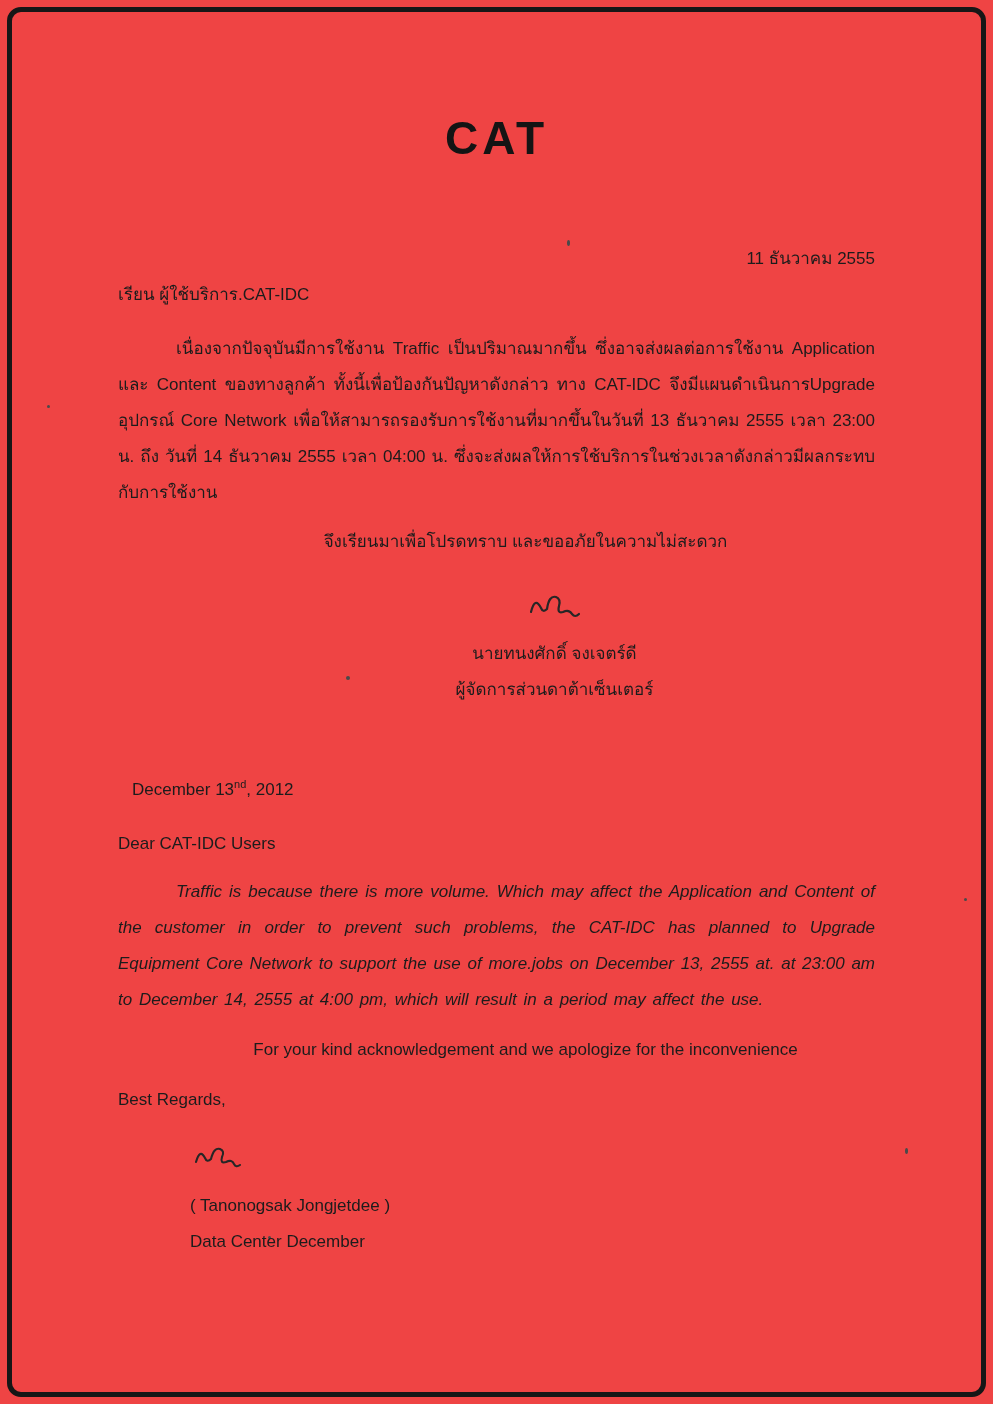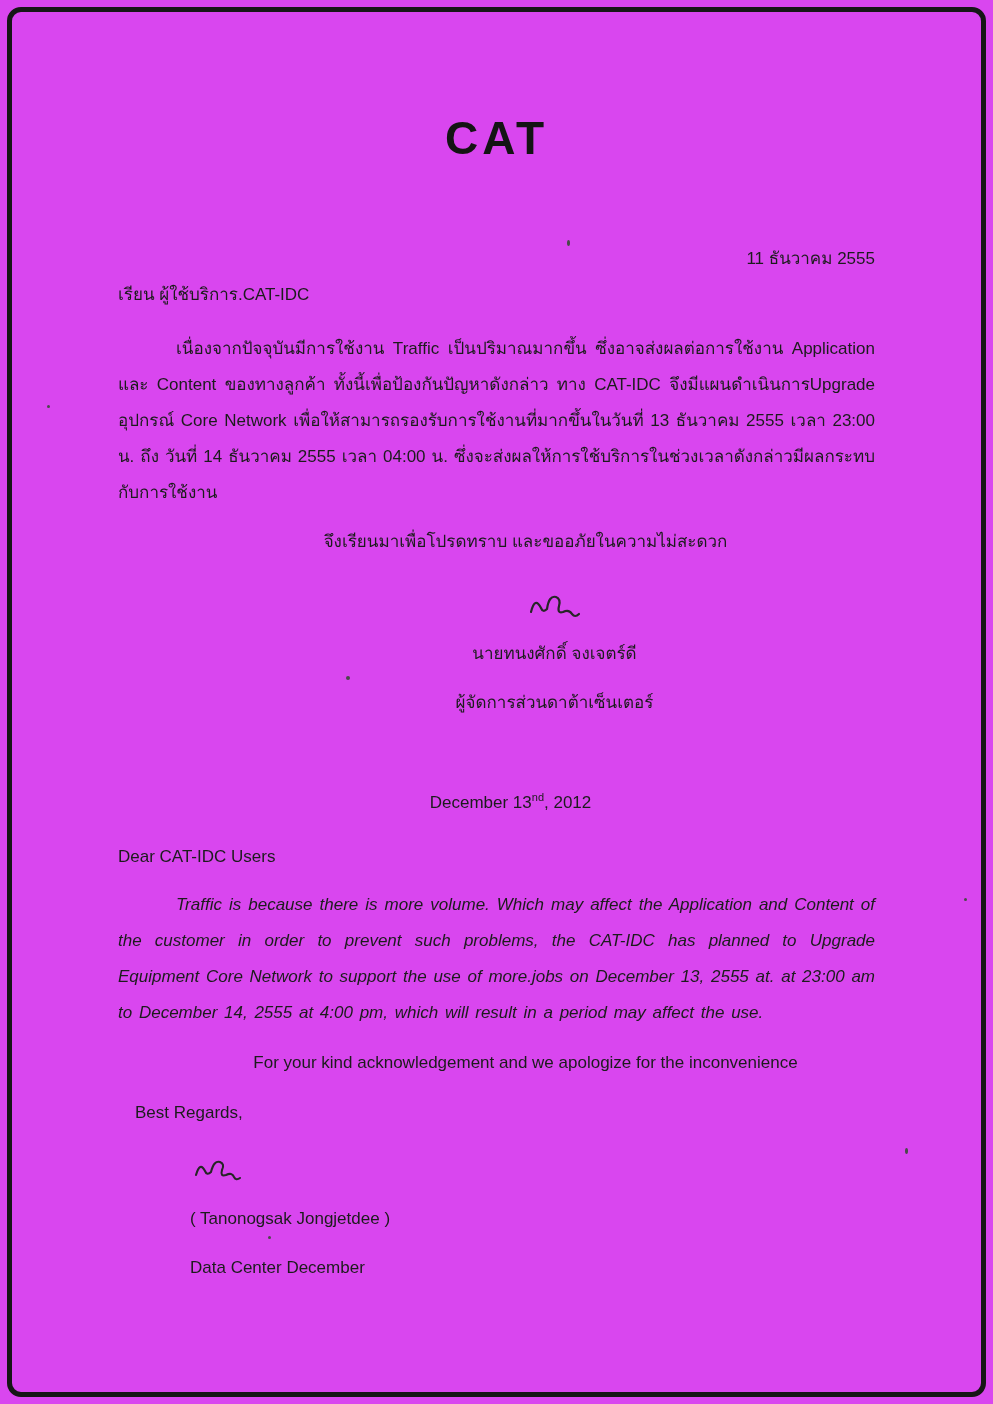--- a/index.html
+++ b/index.html
@@ -5,21 +5,21 @@
   html, body {
     margin: 0;
     padding: 0;
     background: #ffffff;
     font-family: "Liberation Sans", "DejaVu Sans", sans-serif;
   }
   .page {
     position: relative;
     width: 993px;
     height: 1404px;
-    background: #d946ef;
+    background: #ef4444;
     color: #1c1c1c;
     overflow: hidden;
     box-sizing: border-box;
   }
   .scan-frame {
     position: absolute;
     inset: 7px;
     border: 5px solid #161616;
     border-radius: 14px;
     pointer-events: none;
@@ -57,27 +57,27 @@
   .thai-closing { margin-top: 13px; text-align: center; }
   .sig-block {
     text-align: center;
     transform: translateX(58px);
   }
   .sig-block-en {
     transform: translateX(72px);
   }
   .sig1 { margin-top: 26px; }
   .signer-name { margin-top: 14px; }
-  .signer-title { margin-top: 13px; }
-  .eng-date { margin-top: 58px; text-align: center; transform: translateX(14px); }
+  .signer-title { margin-top: 0; }
+  .eng-date { margin-top: 58px; text-align: left; transform: translateX(14px); }
   .eng-date sup { font-size: 11px; }
   .eng-salutation { margin-top: 18px; }
   .eng-body { margin-top: 12px; word-spacing: 2px; font-style: italic; }
   .eng-closing { margin-top: 14px; text-align: center; }
-  .regards { margin-top: 14px; margin-left: 17px; }
+  .regards { margin-top: 14px; }
   .sig2 { margin-top: 20px; }
   .speck {
     position: absolute;
     background: #4a4a4a;
     border-radius: 50%;
   }
   .sig-svg { display: inline-block; vertical-align: middle; }
 </style>
 </head>
 <body>

